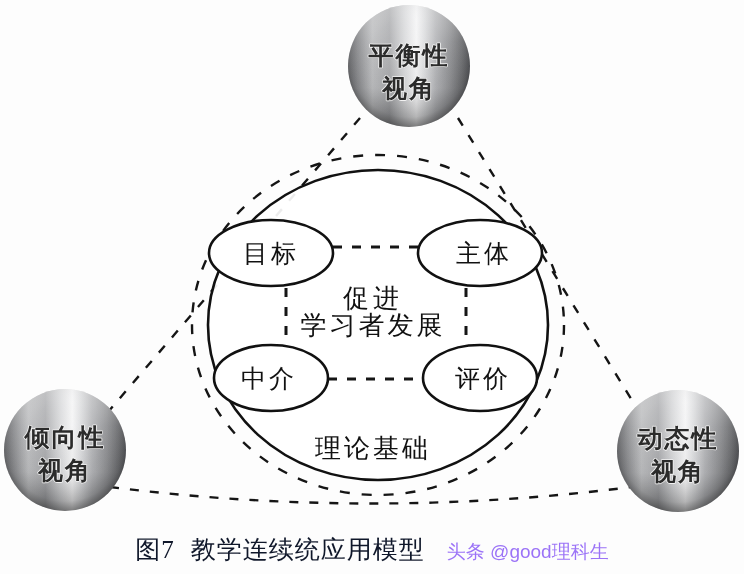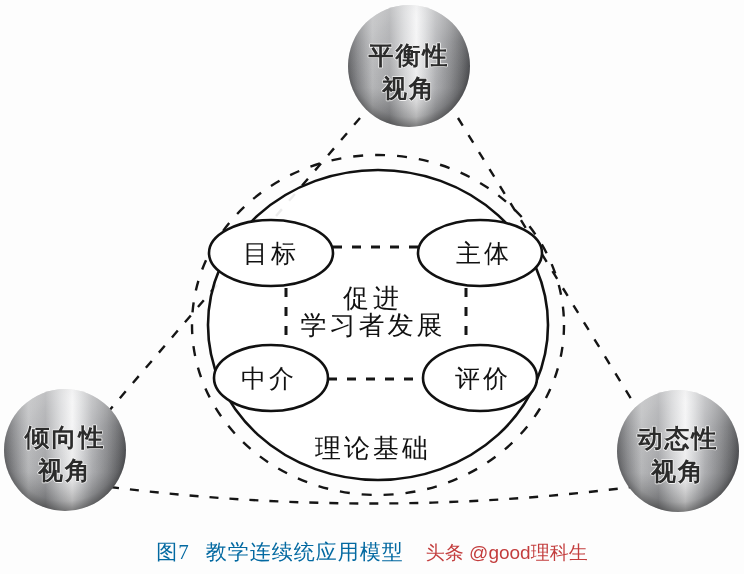--- a/index.html
+++ b/index.html
@@ -48,32 +48,32 @@
     bottom: 8px;
     width: 744px;
     display: flex;
     align-items: baseline;
     justify-content: center;
     gap: 22px;
     pointer-events: none;
   }
   .caption-text-html {
     font-family: "Liberation Serif", "DejaVu Serif", serif;
-    font-size: 21px;
-    color: #0369a1;
+    font-size: 25px;
+    color: #0f172a;
     letter-spacing: 1px;
     white-space: nowrap;
   }
   .caption-num {
     margin-right: 16px;
   }
   .watermark {
     font-family: "Liberation Sans", "DejaVu Sans", sans-serif;
     font-size: 19px;
-    color: #b91c1c;
+    color: #8b5cf6;
     white-space: nowrap;
     opacity: 0.85;
   }
 </style>
 </head>
 <body>
 
 <div id="figure-root">
 
   <svg class="diagram" viewBox="0 0 744 574" xmlns="http://www.w3.org/2000/svg">

